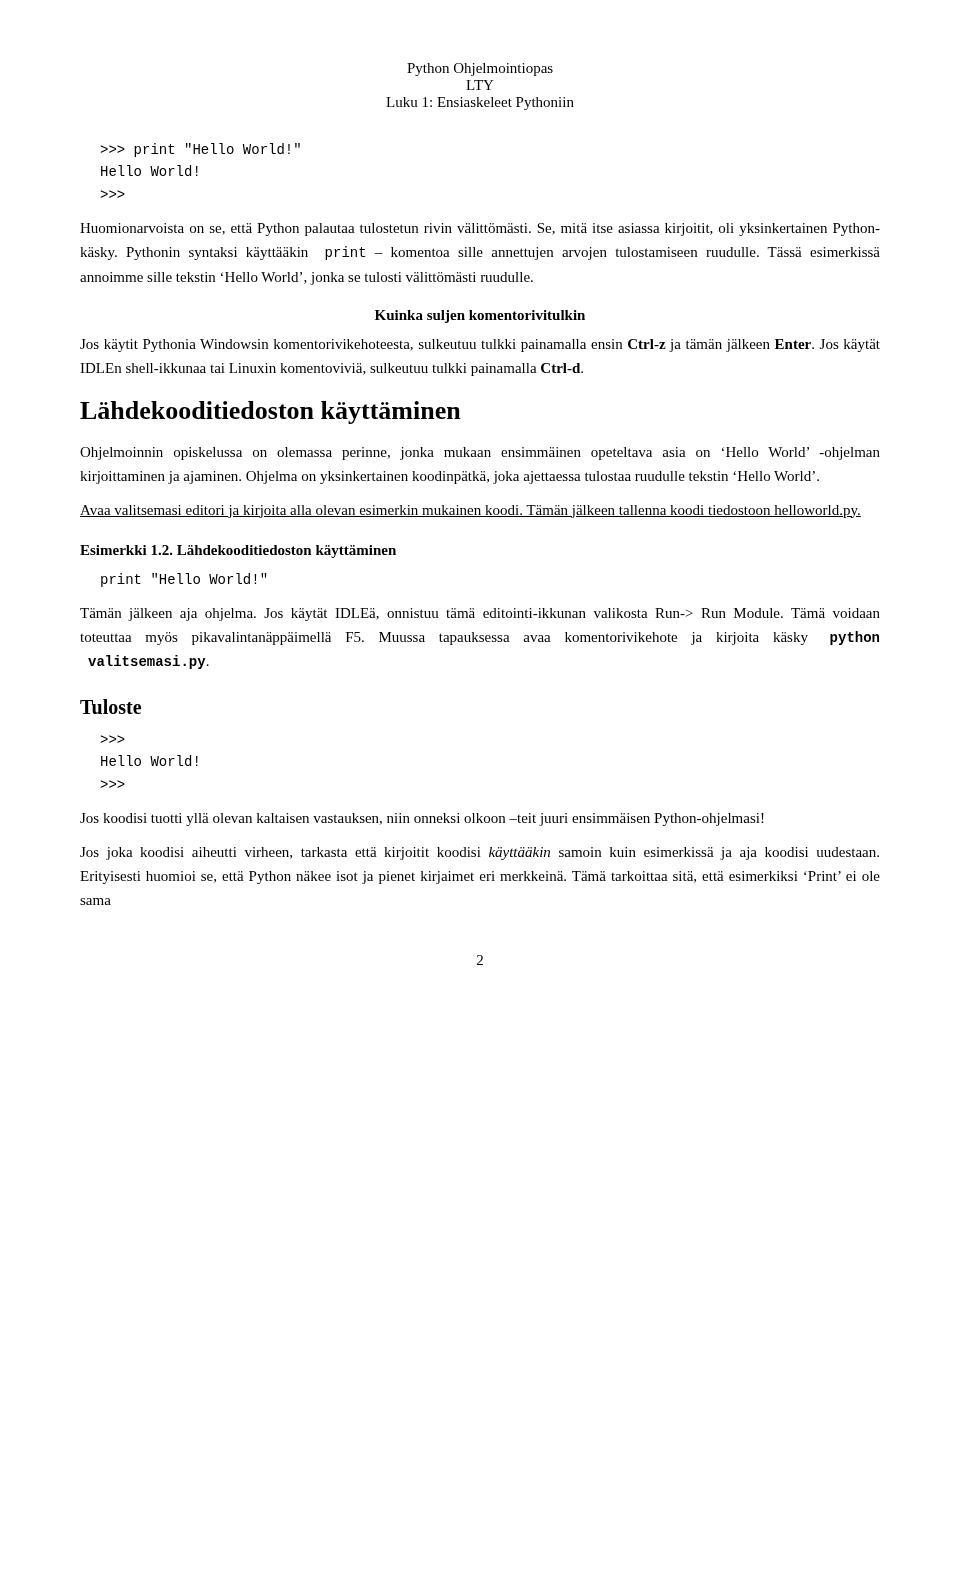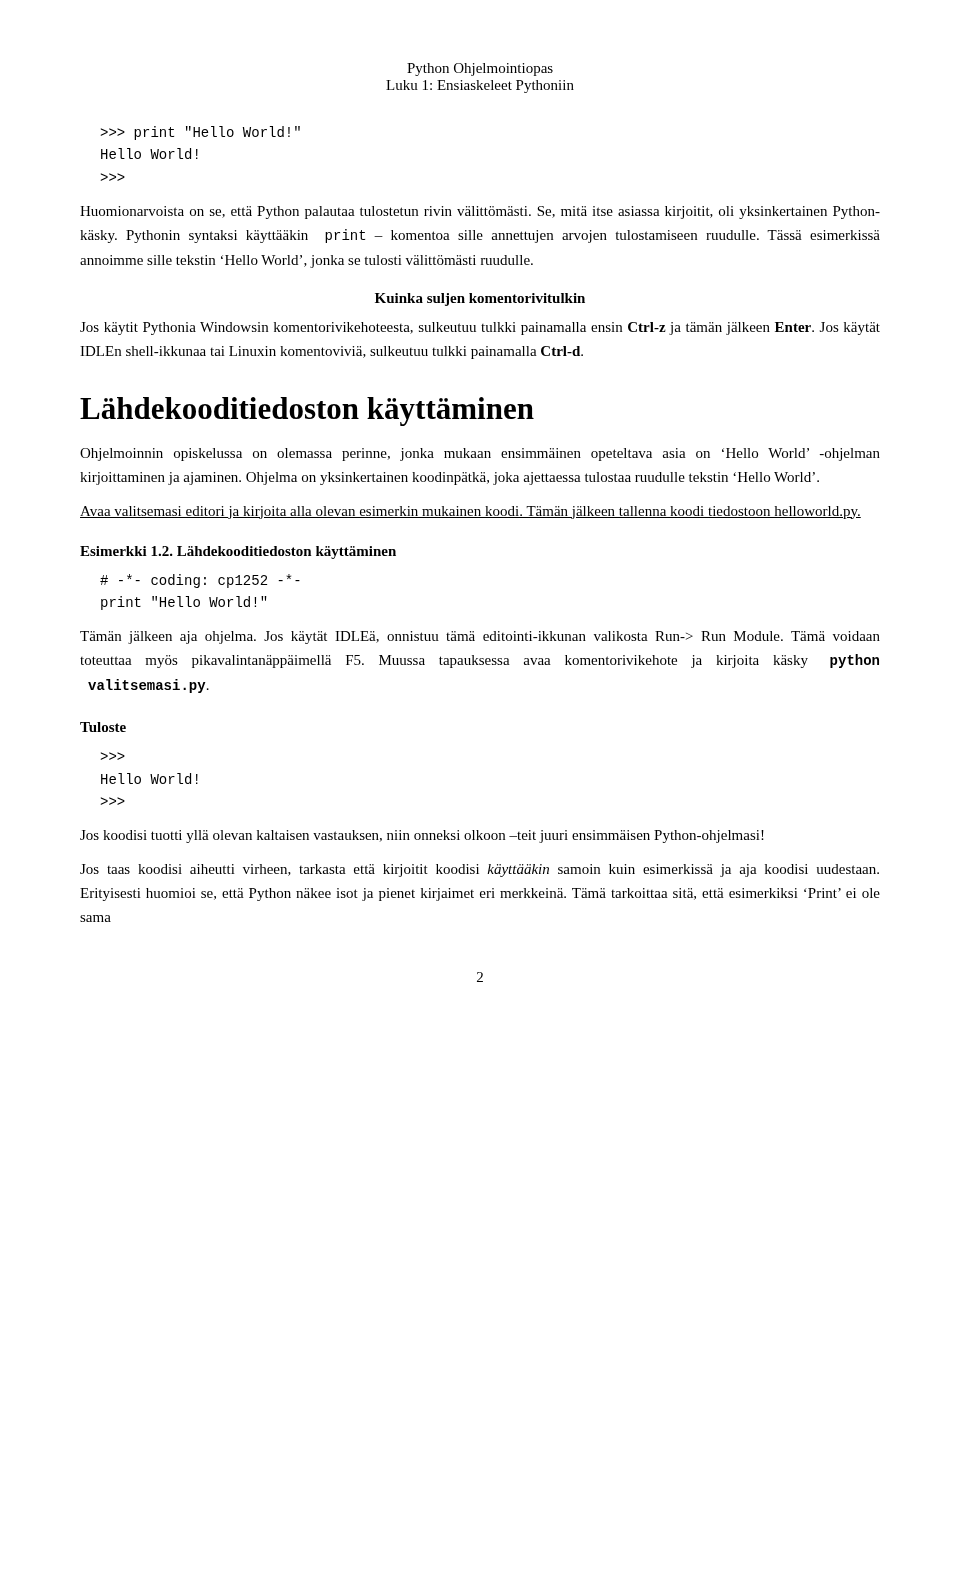--- a/index.html
+++ b/index.html
@@ -47,42 +47,42 @@
 
     .section-heading {
       font-size: 15px;
       font-weight: bold;
       margin-top: 18px;
       margin-bottom: 8px;
       text-align: center;
     }
 
     .big-heading {
-      font-size: 31px;
+      font-size: 26px;
       font-weight: bold;
-      margin-top: 28px;
+      margin-top: 16px;
       margin-bottom: 14px;
       text-align: left;
     }
 
     .example-heading {
       font-size: 15px;
       font-weight: bold;
       margin-top: 20px;
       margin-bottom: 10px;
     }
 
     .inline-code {
       font-family: "Courier New", Courier, monospace;
       font-size: 14px;
       margin-left: 8px;
     }
 
     .tuloste-heading {
-      font-size: 15px;
+      font-size: 20px;
       font-weight: bold;
       margin-top: 22px;
       margin-bottom: 10px;
     }
 
     .page-number {
       text-align: center;
       margin-top: 40px;
       font-size: 15px;
     }
@@ -96,20 +96,21 @@
       text-decoration: underline;
     }
   </style>
 </head>
 <body>
 
 <div class="page">
 
   <div class="page-header">
     <div>Python Ohjelmointiopas</div>
+    <div>LTY</div>
     <div>Luku 1: Ensiaskeleet Pythoniin</div>
   </div>
 
   <div class="code-block">
     <div>&gt;&gt;&gt; print "Hello World!"</div>
     <div>Hello World!</div>
     <div>&gt;&gt;&gt;</div>
   </div>
 
   <p class="body-text">
@@ -124,21 +125,20 @@
 
   <div class="big-heading">Lähdekooditiedoston käyttäminen</div>
 
   <p class="body-text">Ohjelmoinnin opiskelussa on olemassa perinne, jonka mukaan ensimmäinen opeteltava asia on ‘Hello World’ -ohjelman kirjoittaminen ja ajaminen. Ohjelma on yksinkertainen koodinpätkä, joka ajettaessa tulostaa ruudulle tekstin ‘Hello World’.</p>
 
   <p class="body-text">Avaa valitsemasi editori ja kirjoita alla olevan esimerkin mukainen koodi. Tämän jälkeen tallenna koodi tiedostoon helloworld.py.</p>
 
   <div class="example-heading">Esimerkki 1.2. Lähdekooditiedoston käyttäminen</div>
 
   <div class="code-block">
-    <div># -*- coding: cp1252 -*-</div>
     <div>print "Hello World!"</div>
   </div>
 
   <div class="spacer"></div>
 
   <p class="body-text">
     <span>Tämän jälkeen aja ohjelma. Jos käytät IDLEä, onnistuu tämä editointi-ikkunan valikosta Run-&gt; Run Module. Tämä voidaan toteuttaa myös pikavalintanäppäimellä F5. Muussa tapauksessa avaa komentorivikehote ja kirjoita käsky </span><strong class="inline-code">python</strong><span> </span><strong class="inline-code">valitsemasi.py</strong><span>.</span>
   </p>
 
   <div class="tuloste-heading">Tuloste</div>
@@ -149,18 +149,18 @@
     <div>&gt;&gt;&gt;</div>
   </div>
 
   <div class="spacer"></div>
 
   <p class="body-text">Jos koodisi tuotti yllä olevan kaltaisen vastauksen, niin onneksi olkoon –teit juuri ensimmäisen Python-ohjelmasi!</p>
 
   <div class="spacer"></div>
 
   <p class="body-text">
-    <span>Jos taas koodisi aiheutti virheen, tarkasta että kirjoitit koodisi </span><em>käyttääkin</em><span> samoin kuin esimerkissä ja aja koodisi uudestaan. Erityisesti huomioi se, että Python näkee isot ja pienet kirjaimet eri merkkeinä. Tämä tarkoittaa sitä, että esimerkiksi ‘Print’ ei ole sama</span>
+    <span>Jos joka koodisi aiheutti virheen, tarkasta että kirjoitit koodisi </span><em>käyttääkin</em><span> samoin kuin esimerkissä ja aja koodisi uudestaan. Erityisesti huomioi se, että Python näkee isot ja pienet kirjaimet eri merkkeinä. Tämä tarkoittaa sitä, että esimerkiksi ‘Print’ ei ole sama</span>
   </p>
 
   <div class="page-number">2</div>
 
 </div>
 
 </body></html>

